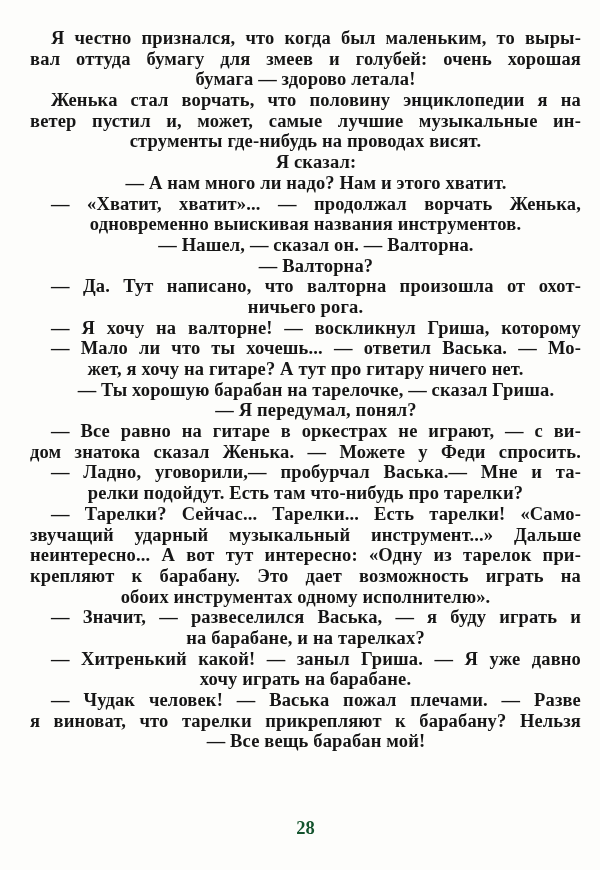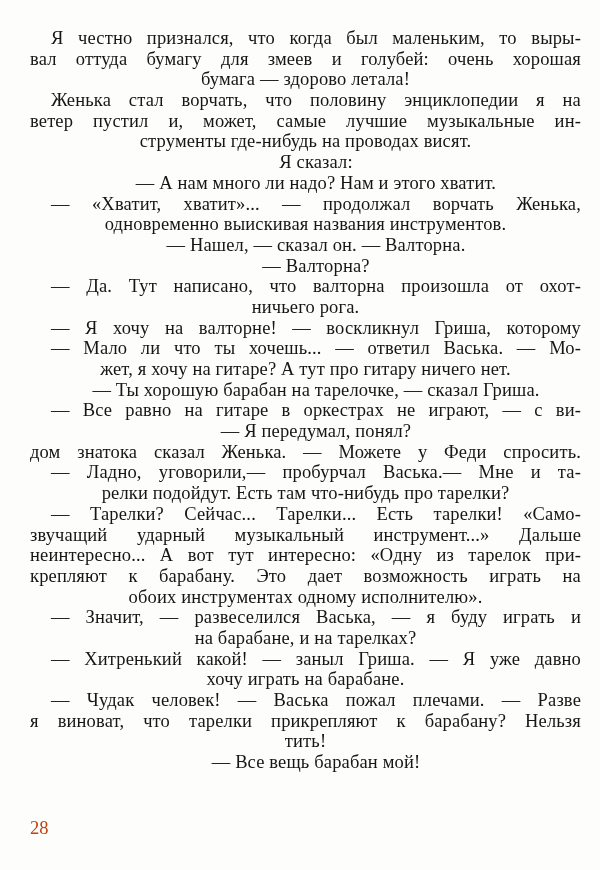--- a/index.html
+++ b/index.html
@@ -11,20 +11,21 @@
   }
   .page {
     position: absolute;
     top: 0; left: 0;
     width: 600px;
     height: 870px;
     background: #fdfdfb;
     color: #161616;
     font-family: "Liberation Serif", "DejaVu Serif", serif;
     overflow: hidden;
+    font-weight: bold;
   }
   .text-block {
     position: absolute;
     left: 30px;
     top: 28px;
     width: 551px;
     font-size: 18.5px;
     line-height: 20.7px;
     letter-spacing: 0.15px;
   }
@@ -40,24 +41,24 @@
   }
   
   .i {
     text-indent: 21px;
   }
   .page-number {
     position: absolute;
     top: 818px;
     left: 30px;
     width: 551px;
-    text-align: left;
+    text-align: center;
     font-size: 18.5px;
     line-height: 20.7px;
-    color: #c2410c;
+    color: #14532d;
   }
 </style>
 </head>
 <body>
 
 <div class="page">
   <div class="text-block">
     <div class="line i j">Я честно признался, что когда был маленьким, то выры-</div>
     <div class="line j">вал оттуда бумагу для змеев и голубей: очень хорошая</div>
     <div class="line">бумага — здорово летала!</div>
@@ -69,34 +70,33 @@
     <div class="line i j">— «Хватит, хватит»... — продолжал ворчать Женька,</div>
     <div class="line">одновременно выискивая названия инструментов.</div>
     <div class="line i">— Нашел, — сказал он. — Валторна.</div>
     <div class="line i">— Валторна?</div>
     <div class="line i j">— Да. Тут написано, что валторна произошла от охот-</div>
     <div class="line">ничьего рога.</div>
     <div class="line i j">— Я хочу на валторне! — воскликнул Гриша, которому</div>
     <div class="line i j">— Мало ли что ты хочешь... — ответил Васька. — Мо-</div>
     <div class="line">жет, я хочу на гитаре? А тут про гитару ничего нет.</div>
     <div class="line i">— Ты хорошую барабан на тарелочке, — сказал Гриша.</div>
+    <div class="line i">— Я передумал, понял?</div>
     <div class="line i j">— Все равно на гитаре в оркестрах не играют, — с ви-</div>
-    <div class="line i">— Я передумал, понял?</div>
     <div class="line j">дом знатока сказал Женька. — Можете у Феди спросить.</div>
     <div class="line i j">— Ладно, уговорили,— пробурчал Васька.— Мне и та-</div>
     <div class="line">релки подойдут. Есть там что-нибудь про тарелки?</div>
     <div class="line i j">— Тарелки? Сейчас... Тарелки... Есть тарелки! «Само-</div>
     <div class="line j">звучащий ударный музыкальный инструмент...» Дальше</div>
     <div class="line j">неинтересно... А вот тут интересно: «Одну из тарелок при-</div>
     <div class="line j">крепляют к барабану. Это дает возможность играть на</div>
     <div class="line">обоих инструментах одному исполнителю».</div>
     <div class="line i j">— Значит, — развеселился Васька, — я буду играть и</div>
     <div class="line">на барабане, и на тарелках?</div>
     <div class="line i j">— Хитренький какой! — заныл Гриша. — Я уже давно</div>
     <div class="line">хочу играть на барабане.</div>
     <div class="line i j">— Чудак человек! — Васька пожал плечами. — Разве</div>
     <div class="line j">я виноват, что тарелки прикрепляют к барабану? Нельзя</div>
-    <div class="line">тить!</div>
     <div class="line i">— Все вещь барабан мой!</div>
   </div>
 
   <div class="page-number">28</div>
 </div>
 
 </body></html>

